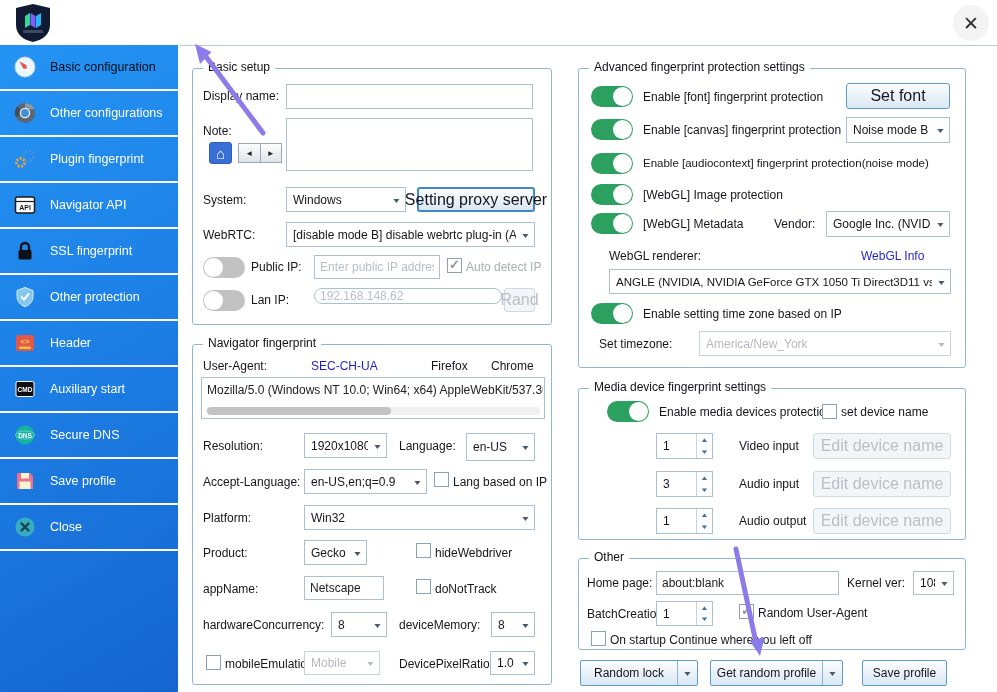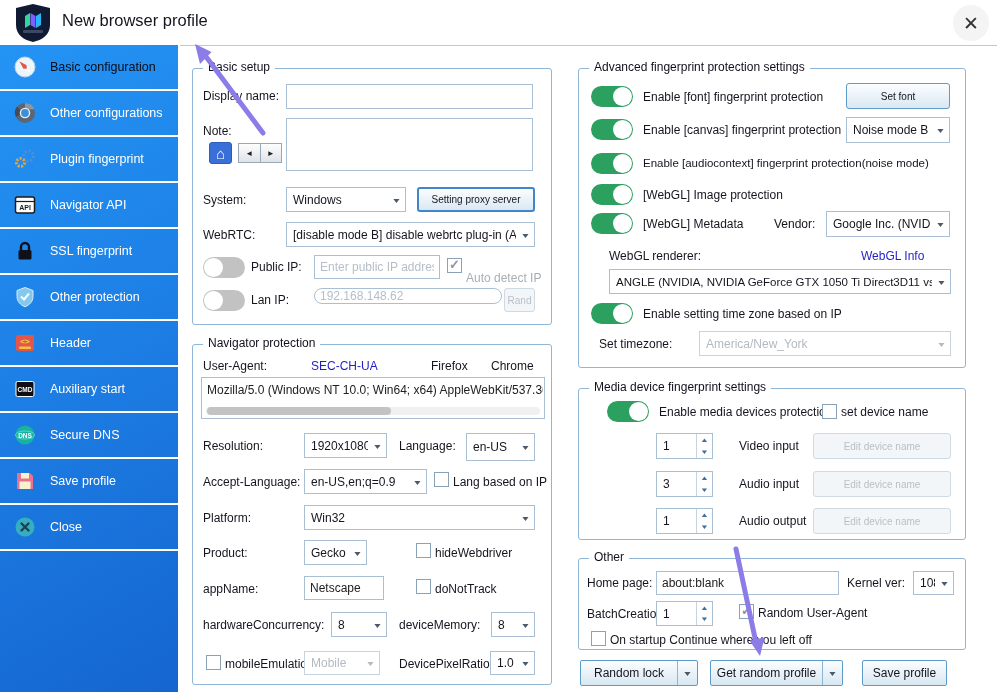--- a/index.html
+++ b/index.html
@@ -30,21 +30,21 @@
   .link { position:absolute; font-size:12px; color:#1f1fc8; white-space:nowrap; cursor:pointer; }
   .inp { position:absolute; border:1px solid #a9c0d4; background:#fff; font-size:12px; color:#222;
          padding:0 5px; font-family:inherit; outline:none; }
   .inp::placeholder { color:#b6bec8; }
   .dd { position:absolute; border:1px solid #a9c0d4; background:#fff; font-size:12px; color:#15151f;
         display:flex; align-items:center; padding:0 18px 0 6px; white-space:nowrap; overflow:hidden; cursor:pointer; }
   .dd .ddtxt { overflow:hidden; white-space:nowrap; }
   .dd .caret { position:absolute; right:5px; top:50%; transform:translateY(-50%) scaleX(1.5); font-size:7px; color:#4a5a6a; }
   .dd.disabled { color:#b3bac2; border-color:#c6d4e0; cursor:default; }
   .dd.disabled .caret { color:#b3bac2; }
-  .btn { position:absolute; display:flex; align-items:center; justify-content:center; font-size:10px;
+  .btn { position:absolute; display:flex; align-items:center; justify-content:center; font-size:16px;
          color:#15151f; background:linear-gradient(#fbfdfe,#dae8f3); border:1px solid #5e9bc8;
          border-radius:3px; cursor:pointer; white-space:nowrap; }
   .btn.disabled { color:#b9bfc6; border-color:#cfdae3; background:#f3f6f9; cursor:default; }
   .tgl { position:absolute; width:42px; height:21px; border-radius:11px; cursor:pointer; }
   .tgl .knob { position:absolute; top:1px; width:19px; height:19px; border-radius:50%; background:#fff; }
   .tgl.on  { background:#2ba05f; }  .tgl.on .knob  { right:1px; }
   .tgl.off { background:#c2c2c2; } .tgl.off .knob { left:1px; }
   .cb { position:absolute; width:15px; height:15px; border:1px solid #8aa2b8; background:#fff; cursor:pointer; }
   .cb.checked::after { content:"✓"; position:absolute; left:1px; top:-2px; font-size:13px; color:#8f969e; font-weight:bold; }
   .spin { position:absolute; border:1px solid #a9c0d4; background:#fff; }
@@ -89,21 +89,20 @@
 <div class="titlebar">
   <svg class="logo" viewBox="0 0 38 40">
     <path d="M19 1 L36 5 V22 C36 32 28 37 19 39 C10 37 2 32 2 22 V5 Z" fill="#101b33"></path>
     <g transform="translate(11,9)">
       <polygon points="0,4 5,1 5,13 0,16" fill="#35d49a"></polygon>
       <polygon points="5.5,1 10.5,4 10.5,16 5.5,13" fill="#7b61ff"></polygon>
       <polygon points="11,4 16,1 16,13 11,16" fill="#29b6f6"></polygon>
     </g>
     <rect x="9" y="27" width="20" height="3" rx="1" fill="#3a4a66"></rect>
   </svg>
-  <div class="app-title">New browser profile</div>
   <div class="close-x">
     <span>✕</span>
   </div>
 </div>
 <div class="tb-line"></div>
 
 <div class="sidebar">
 
   <div class="side-item selected">
     <span class="icon24">
@@ -254,32 +253,32 @@
     <span class="ddtxt">[disable mode B] disable webrtc plug-in (ALL)</span>
     <span class="caret">▼</span>
   </div>
 
   <div class="tgl off" style="left:10px; top:188px;">
       <span class="knob"></span>
     </div>
   <span class="lbl" style="left:58px; top:191px;">Public IP:</span>
   <input class="inp" style="left: 121px; top: 186px; width: 126px; height: 24px;" placeholder="Enter public IP address">
   <span class="cb checked" style="left:254px; top:189px;"></span>
-  <span class="lbl gray" style="left:273px; top:191px;margin-top:11px;">Auto detect IP</span>
+  <span class="lbl gray" style="left:273px; top:191px;">Auto detect IP</span>
 
   <div class="tgl off" style="left:10px; top:221px;">
       <span class="knob"></span>
     </div>
   <span class="lbl" style="left:58px; top:224px;">Lan IP:</span>
   <input class="inp" style="left: 121px; top: 219px; width: 188px; height: 16px; border-radius: 11px;" placeholder="192.168.148.62">
   <div class="btn disabled" style="left:311px; top:219px; width:31px; height:24px;">Rand</div>
 </div>
 
 <div class="fs" style="left:192px; top:344px; width:360px; height:341px;">
-  <div class="legend">Navigator protection</div>
+  <div class="legend">Navigator fingerprint</div>
 
   <span class="lbl" style="left:10px; top:14px;">User-Agent:</span>
   <span class="link" style="left:118px; top:14px;">SEC-CH-UA</span>
   <span class="lbl" style="left:238px; top:14px;">Firefox</span>
   <span class="lbl" style="left:298px; top:14px;">Chrome</span>
 
   <div class="uabox">
     <div class="uatext">Mozilla/5.0 (Windows NT 10.0; Win64; x64) AppleWebKit/537.36 (KH</div>
     <div class="uascroll">
       <div class="uathumb"></div>

